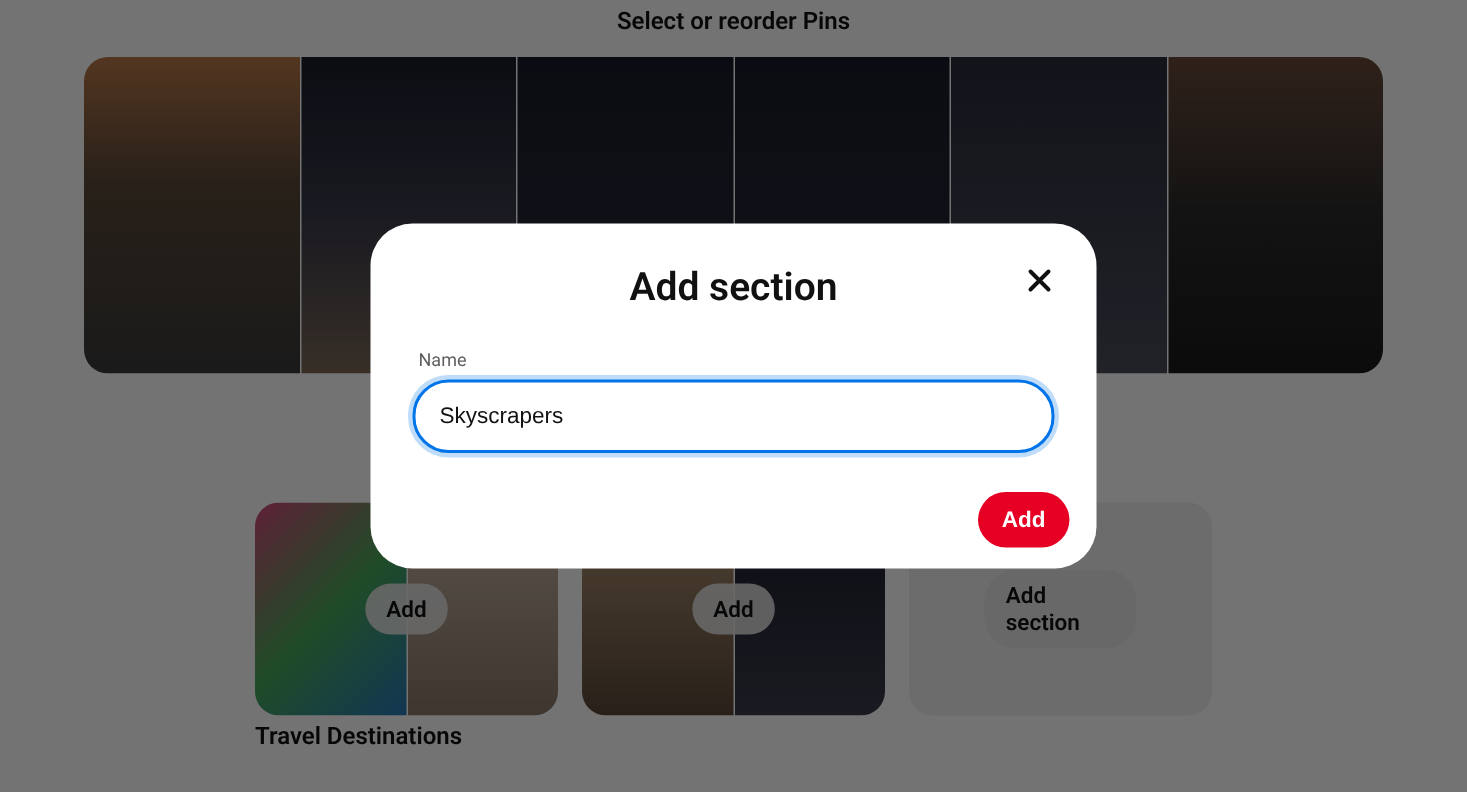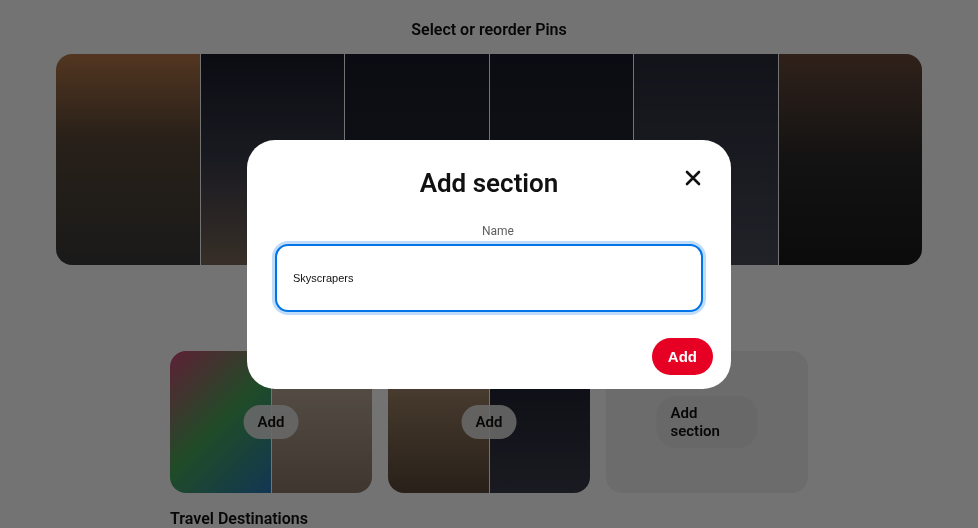--- a/index.html
+++ b/index.html
@@ -10,21 +10,21 @@
     body {
       font-family: -apple-system, BlinkMacSystemFont, "Segoe UI", Roboto, Helvetica, Arial, sans-serif;
       background: #fff;
       width: 978px;
       height: 528px;
       position: relative;
       overflow: hidden;
     }
     .page-header {
       text-align: center;
-      padding: 20px 0 15px;
+      padding: 4px 0 15px;
       font-size: 16px;
       font-weight: 600;
       color: #111;
     }
     .pins-row {
       display: flex;
       gap: 1px;
       margin: 0 56px;
       border-radius: 16px;
       overflow: hidden;
@@ -78,21 +78,21 @@
       transform: translate(-50%, -50%);
       background: rgba(230,230,230,0.9);
       padding: 8px 14px;
       border-radius: 20px;
       font-size: 15px;
       font-weight: 600;
       color: #111;
       cursor: pointer;
     }
     .section-title {
-      margin-top: 16px;
+      margin-top: 4px;
       font-size: 16px;
       font-weight: 600;
       color: #111;
     }
 
     .overlay {
       position: absolute;
       inset: 0;
       background: rgba(0,0,0,0.55);
       display: flex;
@@ -124,31 +124,30 @@
       justify-content: center;
     }
     .close-btn svg {
       width: 18px;
       height: 18px;
     }
     .field-label {
       font-size: 12px;
       color: #5f5f5f;
       margin: 26px 0 6px 18px;
-      text-align: center;
     }
     .text-input-wrapper {
       margin: 0 14px;
     }
     .text-input {
       width: 100%;
-      padding: 26px 16px;
-      font-size: 11px;
+      padding: 14px 16px;
+      font-size: 15px;
       border: 2px solid #0074e8;
-      border-radius: 13px;
+      border-radius: 24px;
       outline: none;
       box-shadow: 0 0 0 3px rgba(0,116,232,0.25);
       color: #111;
     }
     .modal-footer {
       display: flex;
       justify-content: flex-end;
       margin-top: 26px;
       padding-right: 4px;
     }

